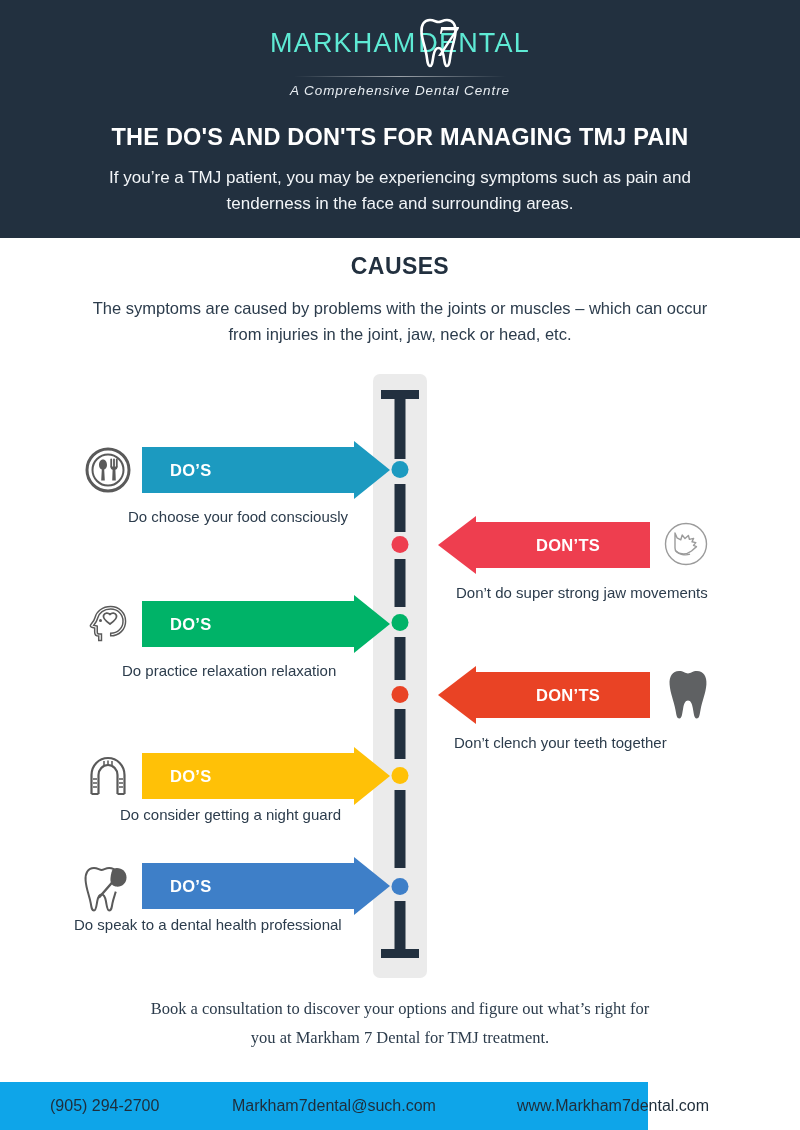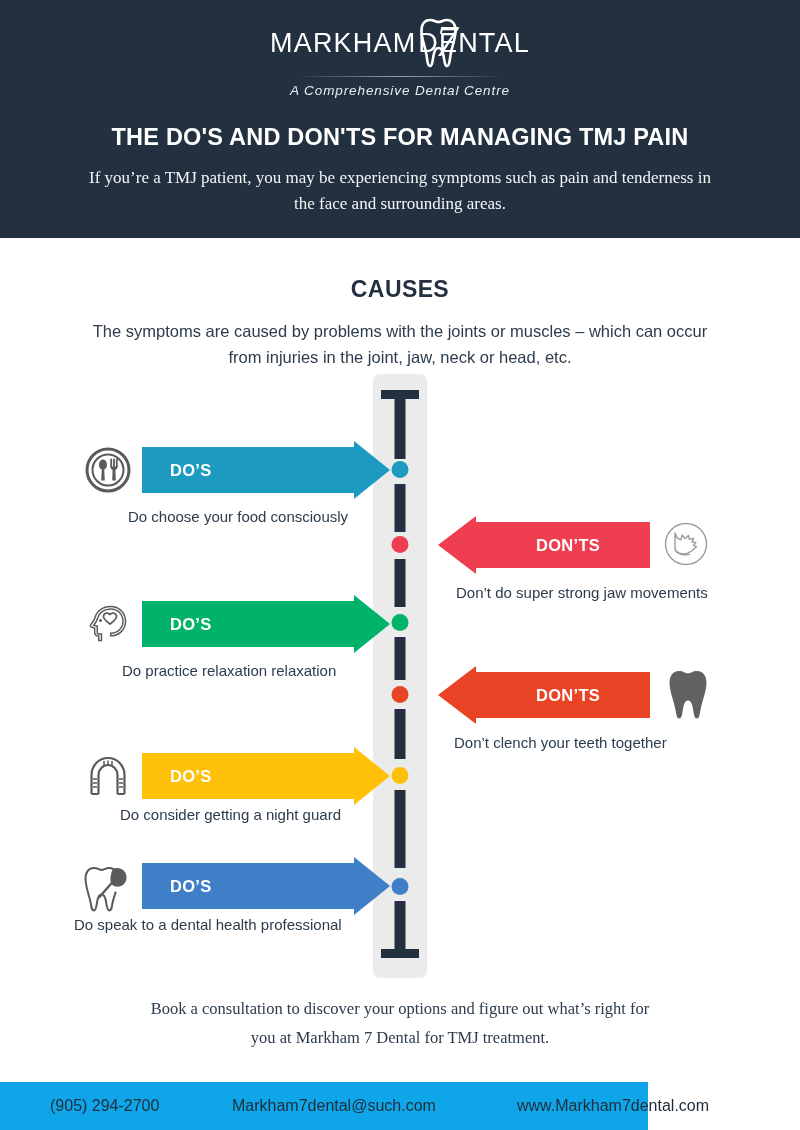--- a/index.html
+++ b/index.html
@@ -19,21 +19,21 @@
   }
   .logo-wrap {
     position: relative; margin-top: 14px;
     width: 260px; display: flex; flex-direction: column; align-items: center;
   }
   .logo-main {
     position: relative; height: 58px; width: 260px;
     display: flex; align-items: center; justify-content: center;
   }
   .logo-word {
-    color: #ffffff; font-size: 27px; letter-spacing: 1.2px;
+    color: #5eead4; font-size: 27px; letter-spacing: 1.2px;
     font-family: "Liberation Sans", sans-serif; font-weight: 400;
     line-height: 1;
   }
   .logo-tooth {
     position: relative; width: 46px; height: 58px;
     display: inline-block; vertical-align: middle;
   }
   .logo-tooth svg { position: absolute; left: 0; top: 0; }
   .logo-seven {
     position: absolute; left: 19px; top: 6px;
@@ -49,25 +49,25 @@
     margin-top: 6px; color: #e8edf2; font-size: 13.5px;
     font-style: italic; letter-spacing: 0.9px;
     font-family: "Liberation Sans", sans-serif;
   }
   .hero-title {
     margin-top: 26px; color: #ffffff; font-size: 23.5px;
     font-weight: 700; letter-spacing: 0.2px; text-align: center;
   }
   .hero-sub {
     margin-top: 14px; color: #f2f5f8; font-size: 17px;
-    text-align: center; line-height: 1.5; width: 640px; font-family: Liberation Serif, serif;
-  }
-
-  
-  .causes { position: absolute; left: 0; top: 254px; width: 800px; text-align: center; }
+    text-align: center; line-height: 1.5; width: 640px;
+  }
+
+  
+  .causes { position: absolute; left: 0; top: 231px; width: 800px; text-align: center; }
   .causes-title {
     margin-top: 22px; color: #22303f; font-size: 23px; font-weight: 700;
     letter-spacing: 0.4px;
   }
   .causes-body {
     margin: 16px auto 0; width: 640px; color: #2c3c4c;
     font-size: 16.5px; line-height: 1.55;
   }
 
   

